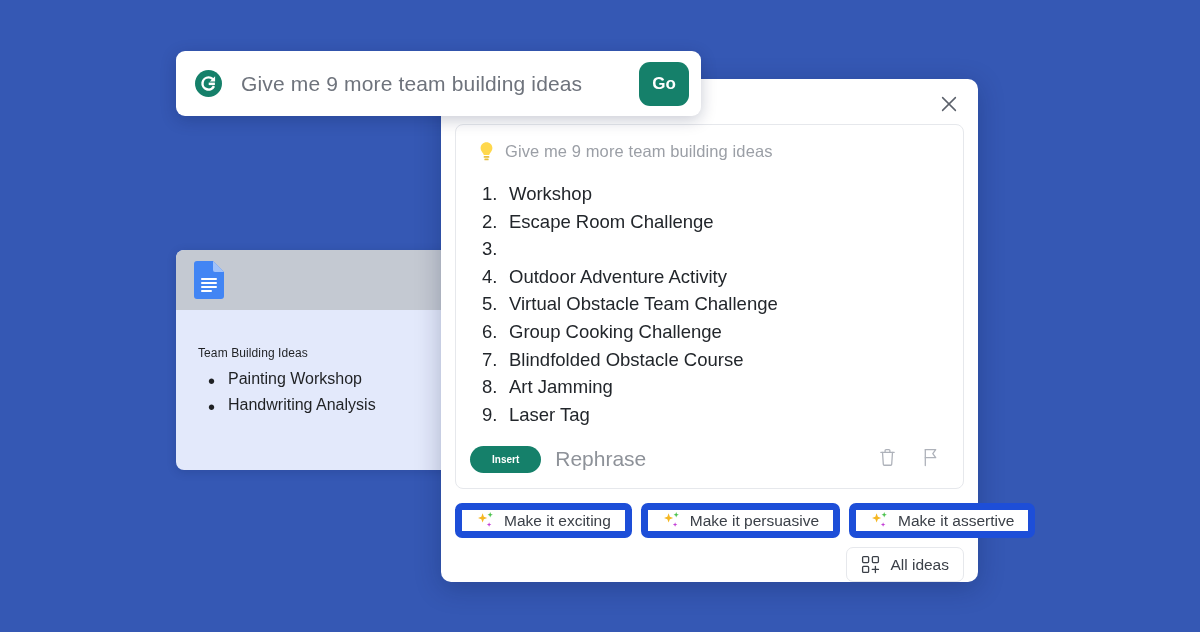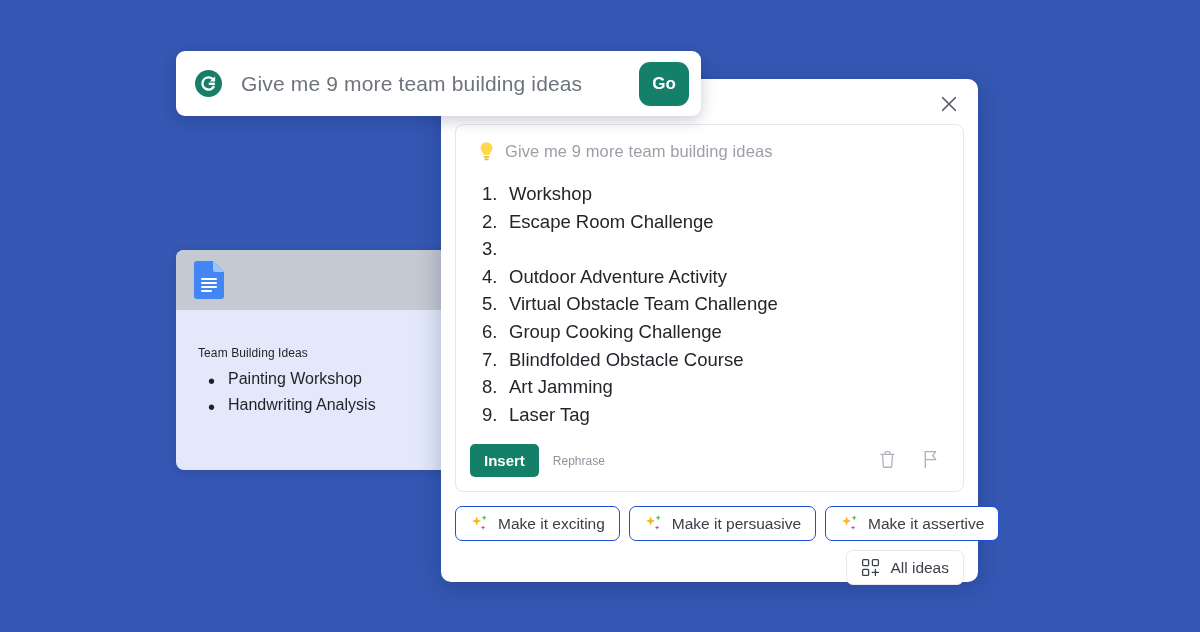--- a/index.html
+++ b/index.html
@@ -139,33 +139,33 @@
   .idea-num { min-width: 20px; text-align: left; }
 
   .actions-row {
     display: flex;
     align-items: center;
     padding: 16px 18px 14px 14px;
   }
   .insert-btn {
     background: #15806a;
     color: #ffffff;
-    font-size: 15px;
+    font-size: 10px;
     font-weight: bold;
     border: none;
-    border-radius: 5px;
-    padding: 8px 14px;
+    border-radius: 14px;
+    padding: 8px 22px;
     cursor: pointer;
     font-family: inherit;
   }
   .rephrase-btn {
     background: transparent;
     border: none;
     color: #8e9299;
-    font-size: 12px;
+    font-size: 21px;
     margin-left: 14px;
     cursor: pointer;
     font-family: inherit;
   }
   .actions-spacer { flex: 1; }
   .icon-btn {
     background: transparent;
     border: none;
     cursor: pointer;
     padding: 4px 6px;
@@ -175,21 +175,21 @@
   }
   .icon-btn + .icon-btn { margin-left: 14px; }
 
   
   .chips-row {
     display: flex;
     gap: 9px;
     padding: 14px 14px 0 14px;
   }
   .chip {
-    border: 1px solid #1d4ed8;
+    border: 7px solid #1d4ed8;
     border-radius: 7px;
     background: #fff;
     height: 35px;
     display: flex;
     align-items: center;
     gap: 9px;
     padding: 0 14px;
     cursor: pointer;
     font-family: inherit;
   }

